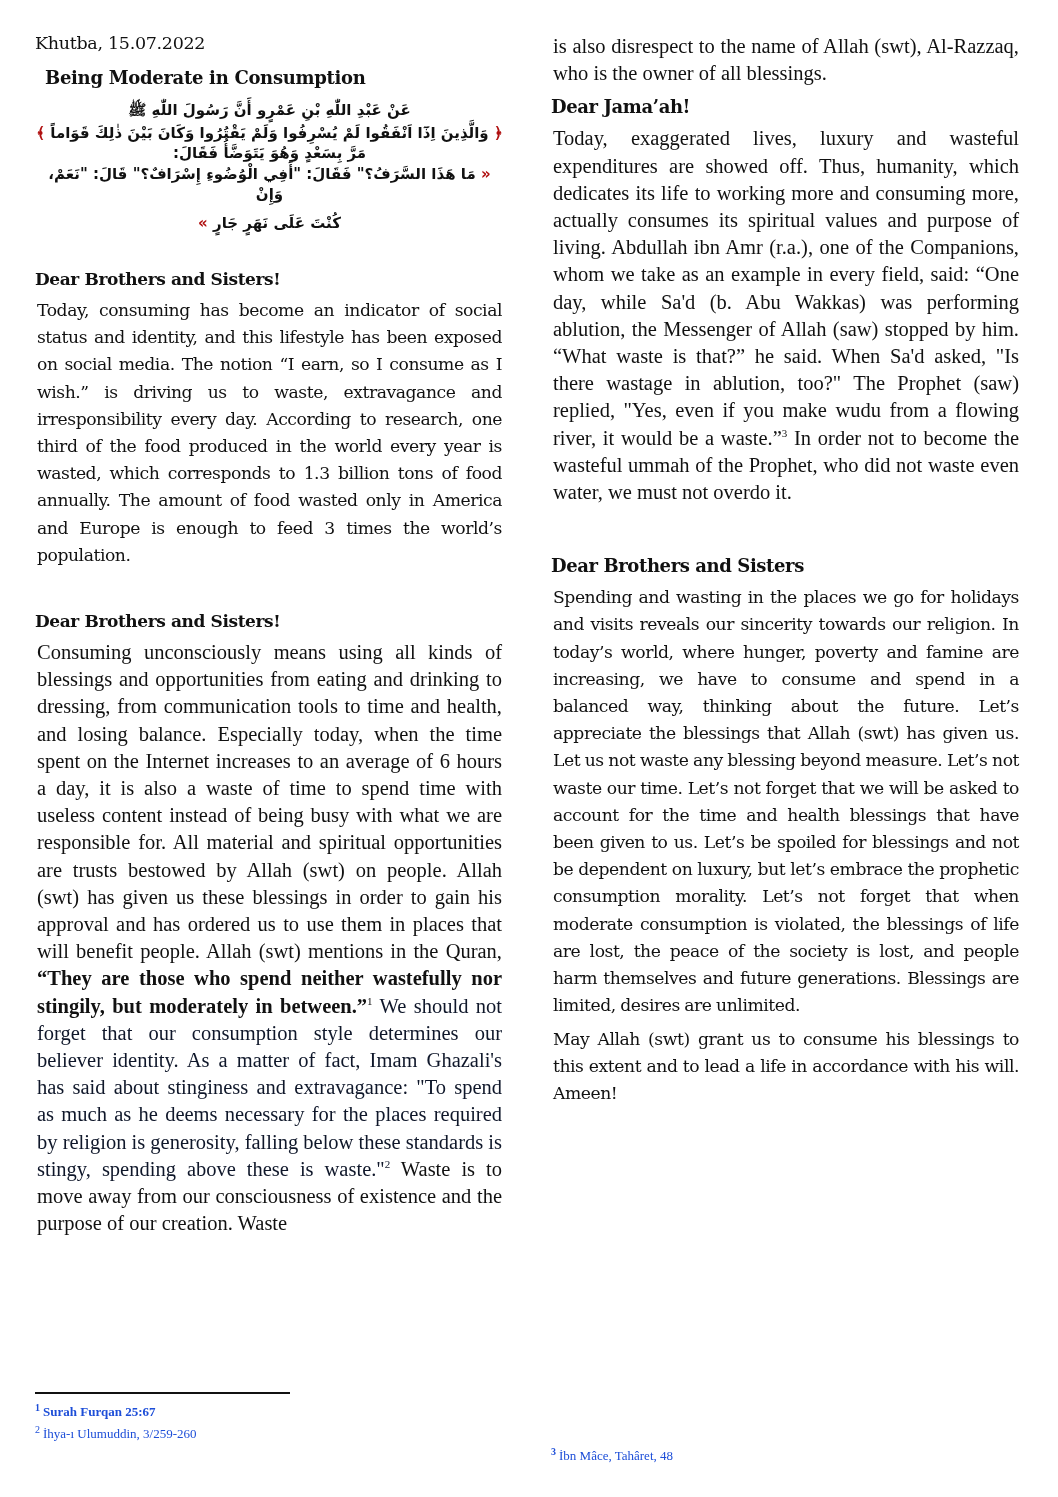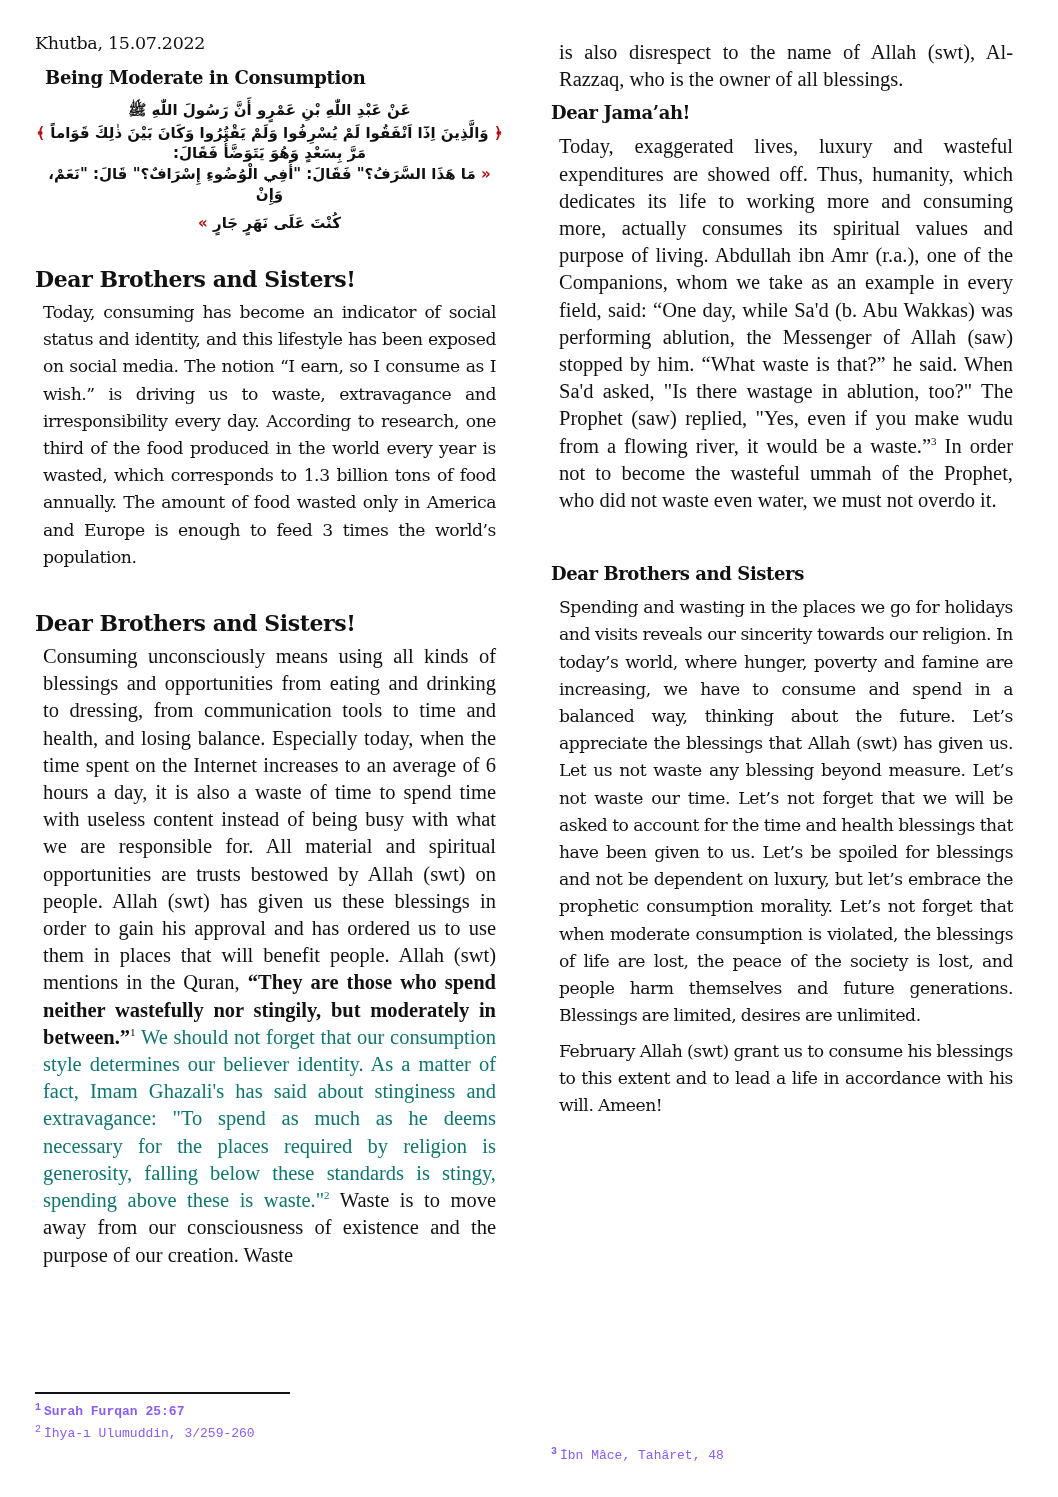--- a/index.html
+++ b/index.html
@@ -4,28 +4,28 @@
   <style>
     html, body { margin: 0; padding: 0; background: #ffffff; }
     body { width: 1058px; height: 1497px; position: relative; overflow: hidden; color: #111111; font-family: "DejaVu Serif", serif; }
     .col { position: absolute; top: 30px; }
     .col-left { left: 35px; width: 469px; }
     .col-right { left: 551px; width: 470px; }
     .date { font-family: "DejaVu Serif", serif; font-size: 17.5px; line-height: 26px; margin: 0; letter-spacing: -0.3px; }
     .title { font-family: "DejaVu Serif", serif; font-weight: bold; font-size: 18px; line-height: 24px; margin: 10px; letter-spacing: -0.3px; }
     .arabic { direction: rtl; text-align: center; font-family: "DejaVu Sans", sans-serif; font-weight: bold; font-size: 15px; line-height: 20.5px; margin: 2px 0 0 0; }
     .arabic .br { color: #b01010; font-weight: bold; }
-    .heading { font-family: "DejaVu Serif", serif; font-weight: bold; font-size: 22px; line-height: 24px; margin: 0 0 6px 0; letter-spacing: -0.4px; }
-    .para { font-family: "Liberation Serif", serif; font-size: 20.5px; line-height: 27.2px; text-align: justify; margin: 8px; }
+    .heading { font-family: "DejaVu Serif", serif; font-weight: bold; font-size: 17px; line-height: 24px; margin: 0 0 6px 0; letter-spacing: -0.4px; }
+    .para { font-family: "Liberation Serif", serif; font-size: 20.5px; line-height: 27.2px; text-align: justify; margin: 2px; }
     .para.condensed { font-family: "DejaVu Serif", serif; font-size: 17.2px; letter-spacing: -0.45px; word-spacing: -0.5px; }
-    .grey { color: #0f766e; }
+    .grey { color: #0f172a; }
     .sup { font-size: 11px; vertical-align: super; line-height: 0; }
     .quote-bold { font-weight: bold; }
     .footnote-rule { position: absolute; left: 35px; top: 1392px; width: 255px; height: 0; border-top: 2px solid #111; }
-    .footnote { position: absolute; font-family: Liberation Mono, monospace; font-size: 13px; line-height: 18px; color: #8b5cf6; }
+    .footnote { position: absolute; font-family: Liberation Serif, serif; font-size: 13px; line-height: 18px; color: #1d4ed8; }
     .footnote .fnum { font-size: 10px; vertical-align: super; line-height: 0; margin-right: 3px; }
   </style>
 </head>
 <body>
 
 <div class="col col-left">
   <p class="date">Khutba, 15.07.2022</p>
   <h1 class="title">Being Moderate in Consumption</h1>
 
   <div>
@@ -61,21 +61,21 @@
   <p class="para">is also disrespect to the name of Allah (swt), Al-Razzaq, who is the owner of all blessings.</p>
 
   <div style="margin-top:8px;">
     <h2 class="heading" style="font-size:18px;">Dear Jama’ah!</h2>
     <p class="para"><span>Today, exaggerated lives, luxury and wasteful expenditures are showed off. Thus, humanity, which dedicates its life to working more and consuming more, actually consumes its spiritual values and purpose of living. Abdullah ibn Amr (r.a.), one of the Companions, whom we take as an example in every field, said: “One day, while Sa'd (b. Abu Wakkas) was performing ablution, the Messenger of Allah (saw) stopped by him. “What waste is that?” he said. When Sa'd asked, "Is there wastage in ablution, too?" The Prophet (saw) replied, "Yes, even if you make wudu from a flowing river, it would be a waste.”</span><span class="sup">3</span><span> In order not to become the wasteful ummah of the Prophet, who did not waste even water, we must not overdo it.</span></p>
   </div>
 
   <div style="margin-top:48px;">
     <h2 class="heading" style="font-size:18px;">Dear Brothers and Sisters</h2>
     <p class="para condensed">Spending and wasting in the places we go for holidays and visits reveals our sincerity towards our religion. In today’s world, where hunger, poverty and famine are increasing, we have to consume and spend in a balanced way, thinking about the future. Let’s appreciate the blessings that Allah (swt) has given us. Let us not waste any blessing beyond measure. Let’s not waste our time. Let’s not forget that we will be asked to account for the time and health blessings that have been given to us. Let’s be spoiled for blessings and not be dependent on luxury, but let’s embrace the prophetic consumption morality. Let’s not forget that when moderate consumption is violated, the blessings of life are lost, the peace of the society is lost, and people harm themselves and future generations. Blessings are limited, desires are unlimited.</p>
-    <p class="para condensed" style="margin-top:6px;">February Allah (swt) grant us to consume his blessings to this extent and to lead a life in accordance with his will. Ameen!</p>
+    <p class="para condensed" style="margin-top:6px;">May Allah (swt) grant us to consume his blessings to this extent and to lead a life in accordance with his will. Ameen!</p>
   </div>
 </div>
 
 <div class="footnote-rule"></div>
 
 <div class="footnote" style="left:35px; top:1403px; font-weight:bold;">
   <span class="fnum">1</span><span>Surah Furqan 25:67</span>
 </div>
 <div class="footnote" style="left:35px; top:1425px;">
   <span class="fnum">2</span><span>İhya-ı Ulumuddin, 3/259-260</span>

